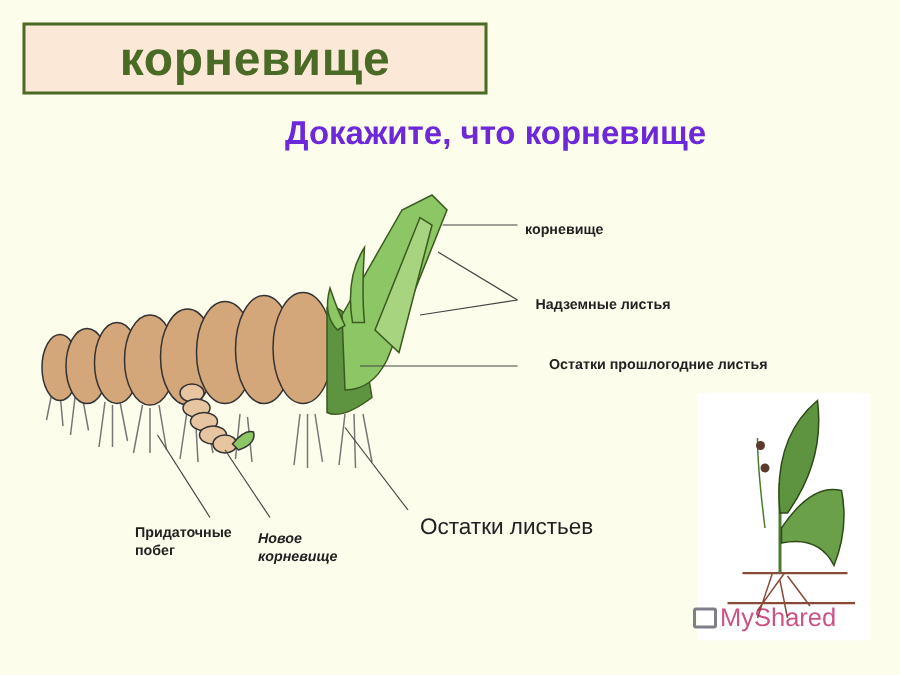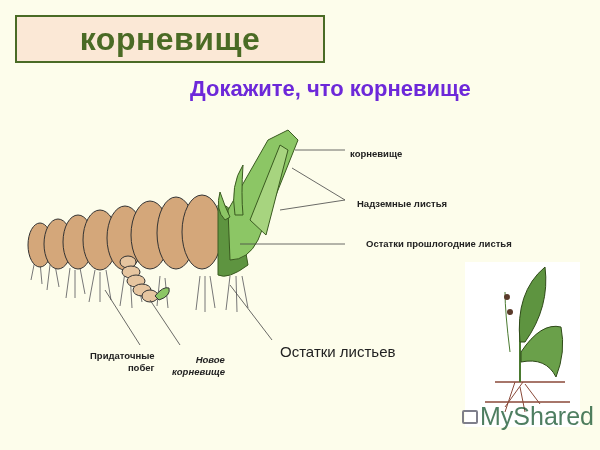--- a/index.html
+++ b/index.html
@@ -1,24 +1,24 @@
 <!DOCTYPE html>
 <html><head>
 <meta charset="utf-8">
 <style>
   html,body{margin:0;padding:0;}
   body{width:600px;height:450px;background:#fdfdeb;position:relative;overflow:hidden;font-family:"Liberation Sans",sans-serif;}
   .title-box{position:absolute;left:15px;top:15px;width:310px;height:48px;background:#fbe8d6;border:2px solid #4a6b25;box-sizing:border-box;display:flex;align-items:center;justify-content:center;}
   .title-box span{font-size:32px;font-weight:bold;color:#4a6b25;letter-spacing:0.5px;}
   .question{position:absolute;left:190px;top:74px;width:375px;text-align:left;font-size:22px;font-weight:bold;color:#6d28d9;line-height:30px;}
   .lbl{position:absolute;font-size:9.5px;font-weight:bold;color:#222;white-space:nowrap;}
-  .lbl.c{text-align:right;line-height:12px;}
+  .lbl.c{text-align:left;line-height:12px;}
   svg{position:absolute;left:0;top:0;}
   .photo{position:absolute;left:465px;top:262px;width:115px;height:165px;background:#fff;}
-  .wm{position:absolute;left:462px;top:402px;font-size:25px;color:#14532d;opacity:0.75;display:flex;align-items:center;gap:2px;}
+  .wm{position:absolute;left:462px;top:402px;font-size:17px;color:#be185d;opacity:0.75;display:flex;align-items:center;gap:2px;}
   .wm .ic{width:16px;height:14px;border:2px solid #556;border-radius:2px;position:relative;box-sizing:border-box;}
 </style>
 </head>
 <body>
 
 <div class="title-box">
   <span>корневище</span>
 </div>
 
 <div class="question">

